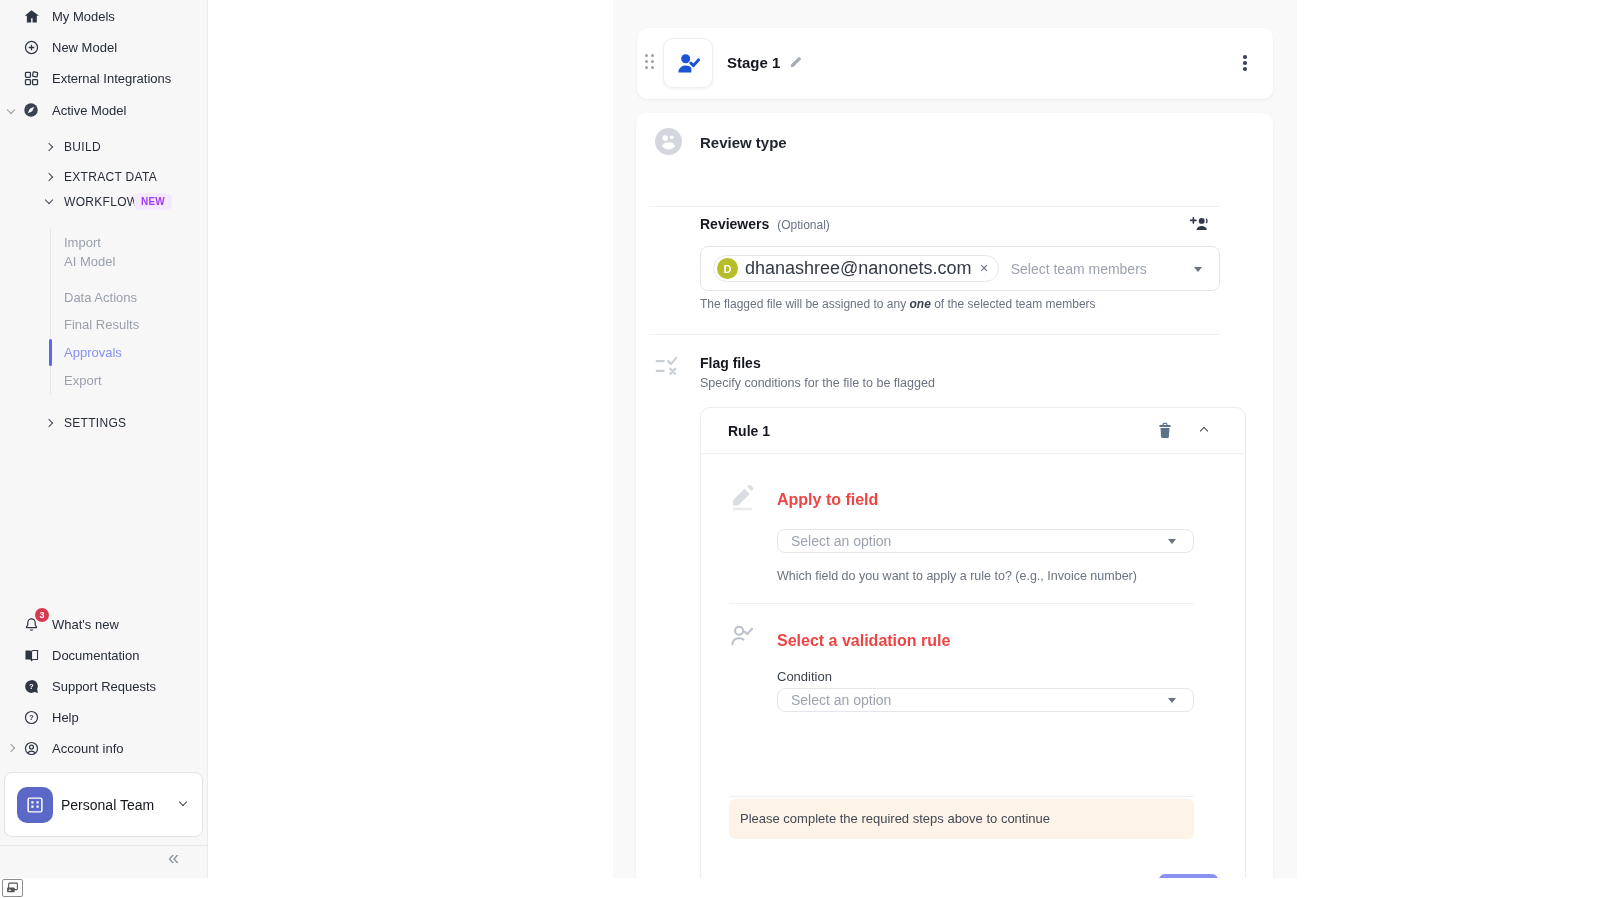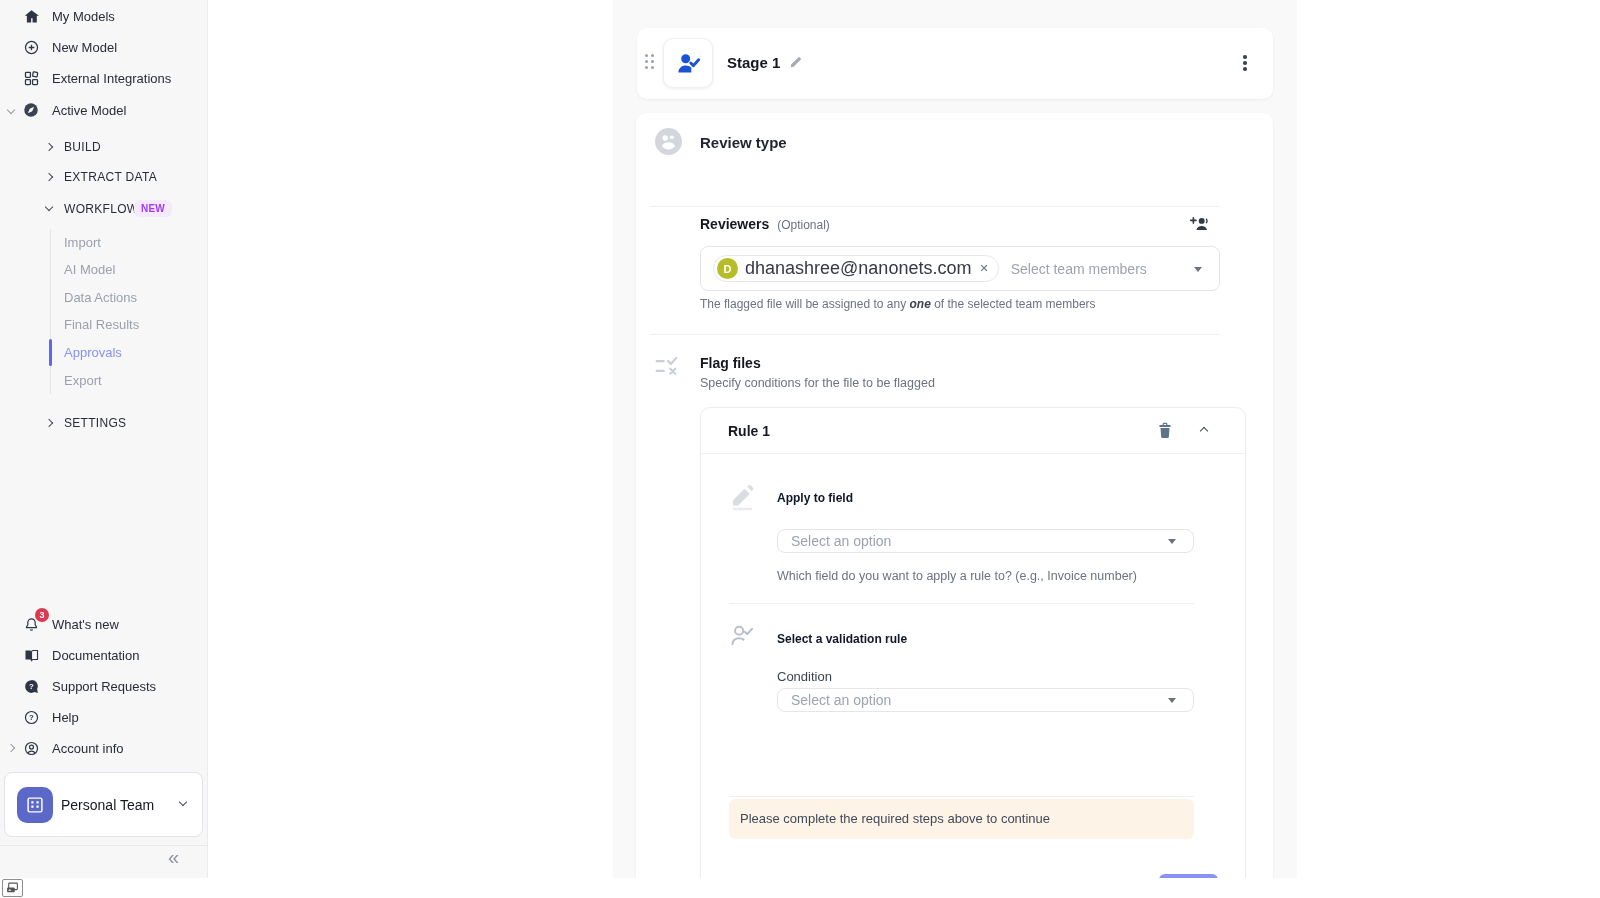--- a/index.html
+++ b/index.html
@@ -85,21 +85,21 @@
 
   .flagtitle { position:absolute; left:64px; top:242px; font-size:14px; font-weight:bold; color:#15181f; }
   .flagsub { position:absolute; left:64px; top:263px; font-size:12.5px; color:#6b7280; }
 
   .rulecard { position:absolute; left:64px; top:294px; width:546px; height:490px; background:#fff;
               border:1px solid #ededf1; border-radius:10px; box-shadow:0 1px 2px rgba(16,24,40,.05); }
   .rulehead { position:relative; height:46px; border-bottom:1px solid #f0f1f4; }
   .ruletitle { position:absolute; left:27px; top:15px; font-size:14px; font-weight:600; color:#15181f; }
   .trash { position:absolute; left:455px; top:13px; cursor:pointer; }
   .rulechev { position:absolute; left:500px; top:20px; transform:rotate(225deg); border-color:#3f4756; cursor:pointer; }
-  .subsectitle { font-size:12px; font-weight:600; color:#0f172a; }
+  .subsectitle { font-size:16px; font-weight:600; color:#ef4444; }
   .select1 { position:absolute; left:76px; width:417px; height:24px; border:1px solid #e4e6ea;
              border-radius:8px; background:#fff; display:flex; align-items:center; cursor:pointer; }
   .select1 .ph { margin-left:13px; }
   .rdivider { position:absolute; left:28px; width:465px; height:1px; background:#eef0f2; }
   .condlbl { position:absolute; left:76px; top:261px; font-size:13px; font-weight:500; color:#3c4350; }
   .helper2 { position:absolute; left:76px; font-size:12.5px; color:#6b7280; line-height:17px; }
   .link { color:#2f6bf0; cursor:pointer; }
   .warning { position:absolute; left:28px; top:391px; width:465px; height:40px; background:#fdf4e7;
              border-radius:6px; font-size:13px; color:#414856; line-height:40px; padding-left:11px; }
   .bluebtn { position:absolute; left:458px; top:466px; width:59px; height:14px; background:#8992f3;
@@ -160,32 +160,32 @@
     </div>
 
     <div class="srow sec" style="top:133px;">
       <span class="secchev chev-r"></span>
       <span class="lbl2">BUILD</span>
     </div>
     <div class="srow sec" style="top:163px;">
       <span class="secchev chev-r"></span>
       <span class="lbl2">EXTRACT DATA</span>
     </div>
-    <div class="srow sec" style="top:195px;">
+    <div class="srow sec" style="top:188px;">
       <span class="secchev chev-d" style="top:9px;"></span>
       <span class="lbl2">WORKFLOW</span>
       <span class="badge-new">NEW</span>
     </div>
 
     <div class="subline"></div>
 
     <div class="subrow" style="top:229px;">
       <span class="lbl">Import</span>
     </div>
-    <div class="subrow" style="top:256px;padding-left:35px;">
+    <div class="subrow" style="top:248px;padding-left:35px;">
       <span class="lbl">AI Model</span>
     </div>
     <div class="subrow" style="top:284px;">
       <span class="lbl">Data Actions</span>
     </div>
     <div class="subrow" style="top:311px;">
       <span class="lbl">Final Results</span>
     </div>
     <div class="subrow active" style="top:339px;">
       <span class="activebar"></span>

